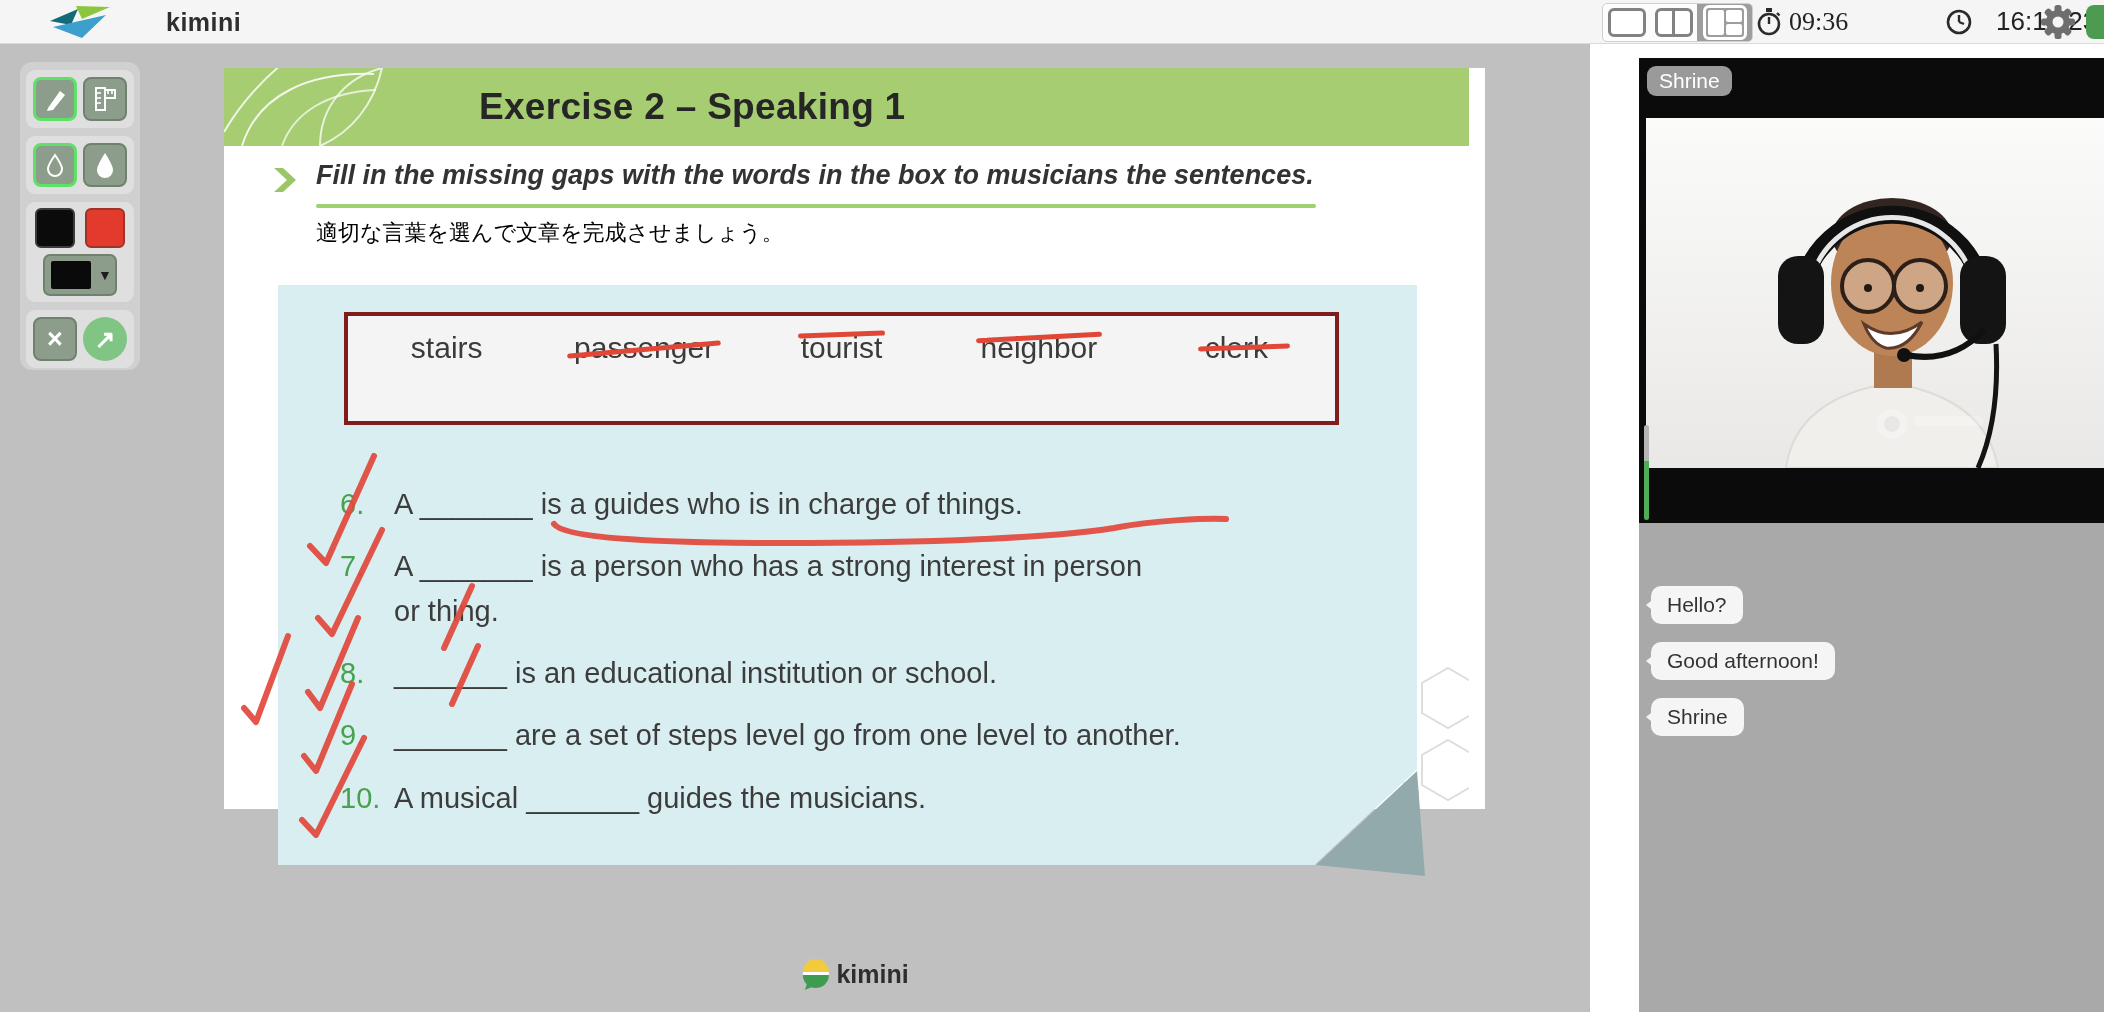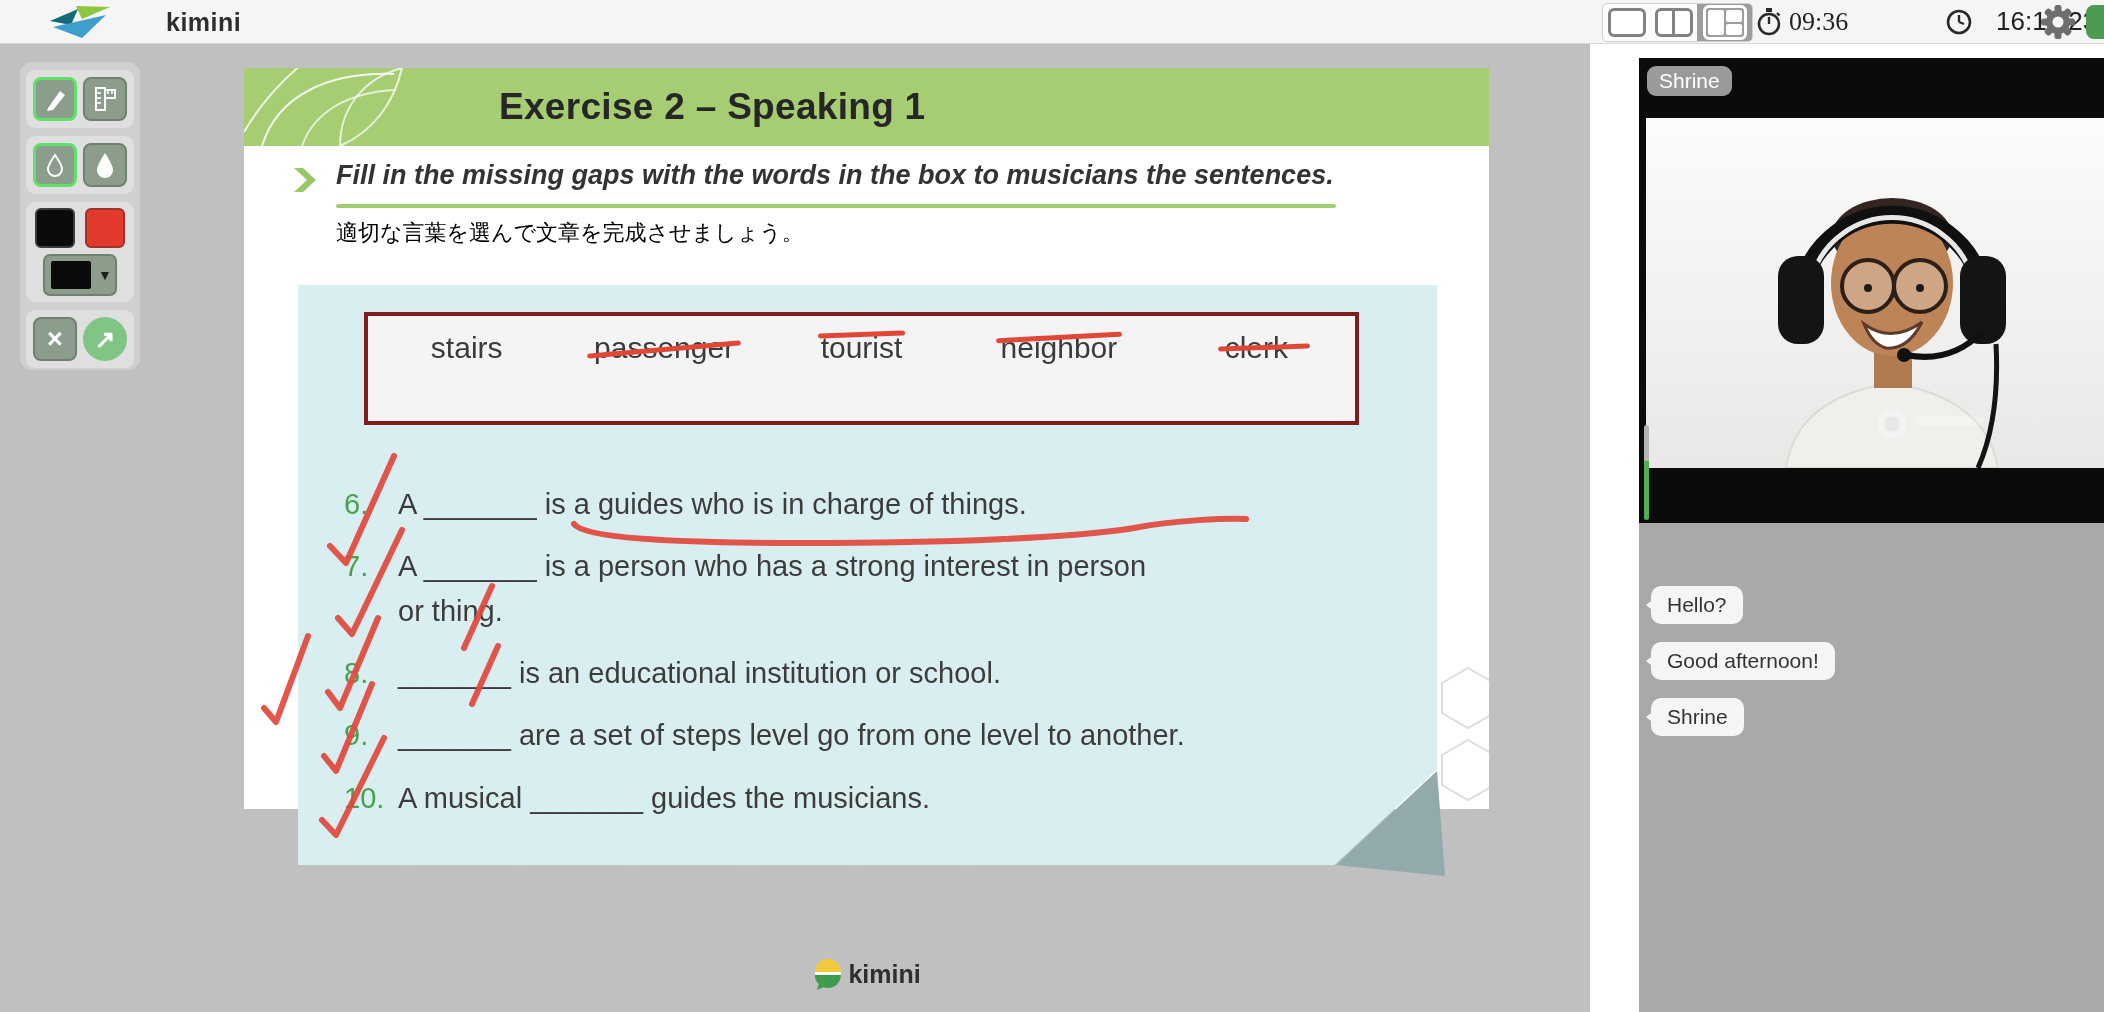--- a/index.html
+++ b/index.html
@@ -49,21 +49,21 @@
   #color-dropdown{position:absolute;left:17px;top:52px;width:74px;height:42px;background:#8d9d8c;
     border:2px solid #70816f;border-radius:7px;box-sizing:border-box;display:flex;align-items:center;}
   #color-dropdown .cur{width:40px;height:28px;background:#0a0a0a;margin-left:6px;border-radius:2px;}
   #color-dropdown .caret{margin-left:7px;font-size:14px;color:#1d1d1d;}
   #share-btn{position:absolute;left:57px;top:7px;width:44px;height:44px;border-radius:50%;
     background:#80c584;display:flex;align-items:center;justify-content:center;color:#fff;
     font-size:25px;font-weight:bold;}
   #close-tool{color:#fff;font-size:27px;font-weight:bold;line-height:1;}
 
   
-  #slide{position:absolute;left:244px;top:68px;width:1245px;height:741px;background:#ffffff;z-index:5;}
+  #slide{position:absolute;left:224px;top:68px;width:1245px;height:741px;background:#ffffff;z-index:5;padding-left:16px;}
   #slide-header{position:absolute;left:0;top:0;width:1245px;height:78px;background:#a6cd72;overflow:hidden;}
   #slide-title{position:absolute;left:255px;top:50%;transform:translateY(-50%);
     font-size:37px;font-weight:bold;color:#262626;letter-spacing:.3px;}
   #instr-row{position:absolute;left:0;top:88px;width:1245px;}
   #instr-chevron{position:absolute;left:50px;top:10px;}
   #instr-en{position:absolute;left:92px;top:4px;font-size:27px;font-style:italic;font-weight:bold;color:#333;}
   #instr-underline{position:absolute;left:92px;top:48px;width:1000px;height:4px;background:#9fcf6e;border-radius:2px;}
   #instr-ja{position:absolute;left:92px;top:62px;font-size:22px;color:#000000;}
   #teal-panel{position:absolute;left:54px;top:217px;width:1139px;height:580px;background:#d9eef0;z-index:4;
     clip-path:polygon(0 0,100% 0,100% 83.5%,91% 100%,0 100%);}

